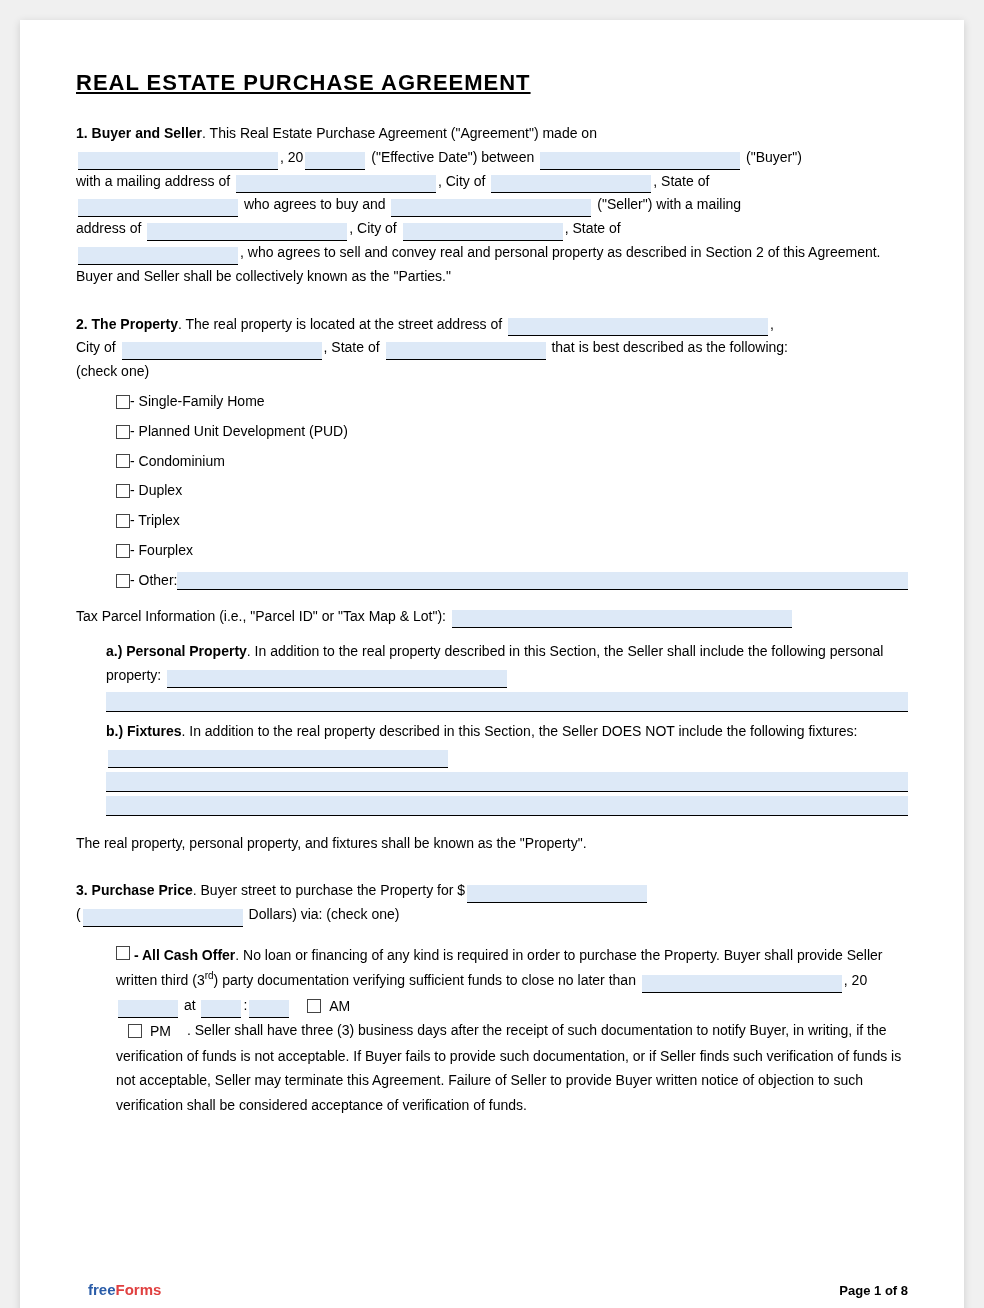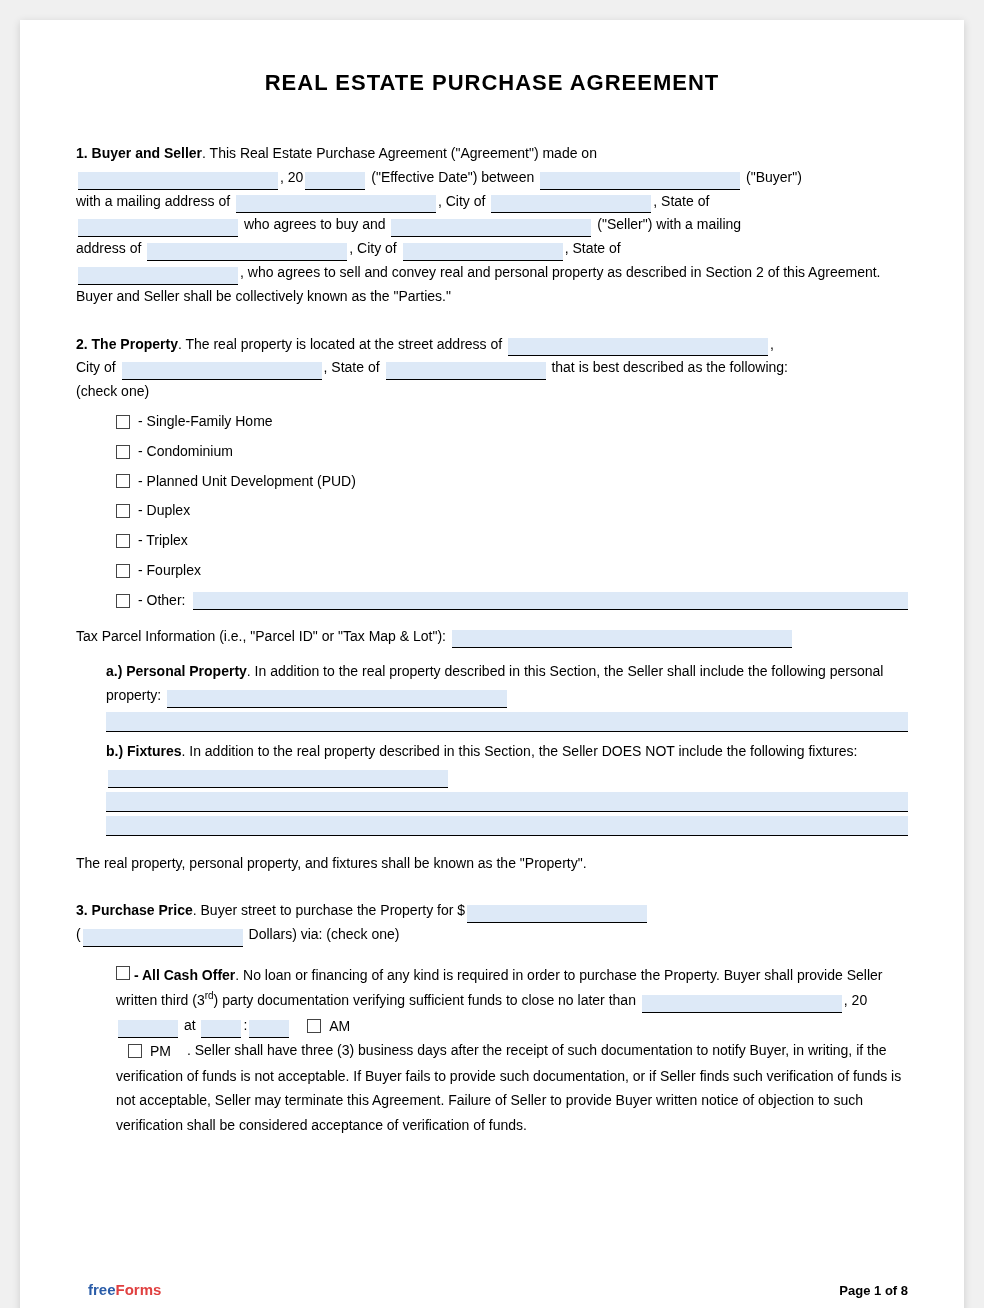--- a/index.html
+++ b/index.html
@@ -16,25 +16,26 @@
     .page {
       background: #fff;
       width: 984px;
       min-height: 1308px;
       padding: 50px 56px 60px 56px;
       position: relative;
       box-shadow: 0 2px 8px rgba(0,0,0,0.15);
     }
 
     .title {
-      text-align: center;
+      text-align: left;
       font-size: 22px;
       font-weight: bold;
-      margin-bottom: 46px;
+      margin-bottom: 26px;
       letter-spacing: 1px;
+      text-decoration: underline;
     }
 
     .section {
       margin-bottom: 24px;
       line-height: 1.7;
     }
 
     .inline-field {
       display: inline-block;
       border-bottom: 1.5px solid #000;
@@ -52,21 +53,20 @@
     .inline-field.full { min-width: 340px; }
 
     .section-header {
       font-weight: bold;
     }
 
     .check-option {
       display: flex;
       align-items: center;
       margin: 6px 0 6px 40px;
-      gap: 8px;
     }
 
     .checkbox {
       width: 14px;
       height: 14px;
       border: 1.5px solid #444;
       display: inline-block;
       flex-shrink: 0;
       background: #fff;
     }
@@ -251,25 +251,25 @@
     <br>
     <span>(check one)</span>
 
     
     <div class="check-option">
       <span class="checkbox"></span>
       <span class="check-label">- Single-Family Home</span>
     </div>
     <div class="check-option">
       <span class="checkbox"></span>
+      <span class="check-label">- Planned Unit Development (PUD)</span>
+    </div>
+    <div class="check-option">
+      <span class="checkbox"></span>
       <span class="check-label">- Condominium</span>
-    </div>
-    <div class="check-option">
-      <span class="checkbox"></span>
-      <span class="check-label">- Planned Unit Development (PUD)</span>
     </div>
     <div class="check-option">
       <span class="checkbox"></span>
       <span class="check-label">- Duplex</span>
     </div>
     <div class="check-option">
       <span class="checkbox"></span>
       <span class="check-label">- Triplex</span>
     </div>
     <div class="check-option">

